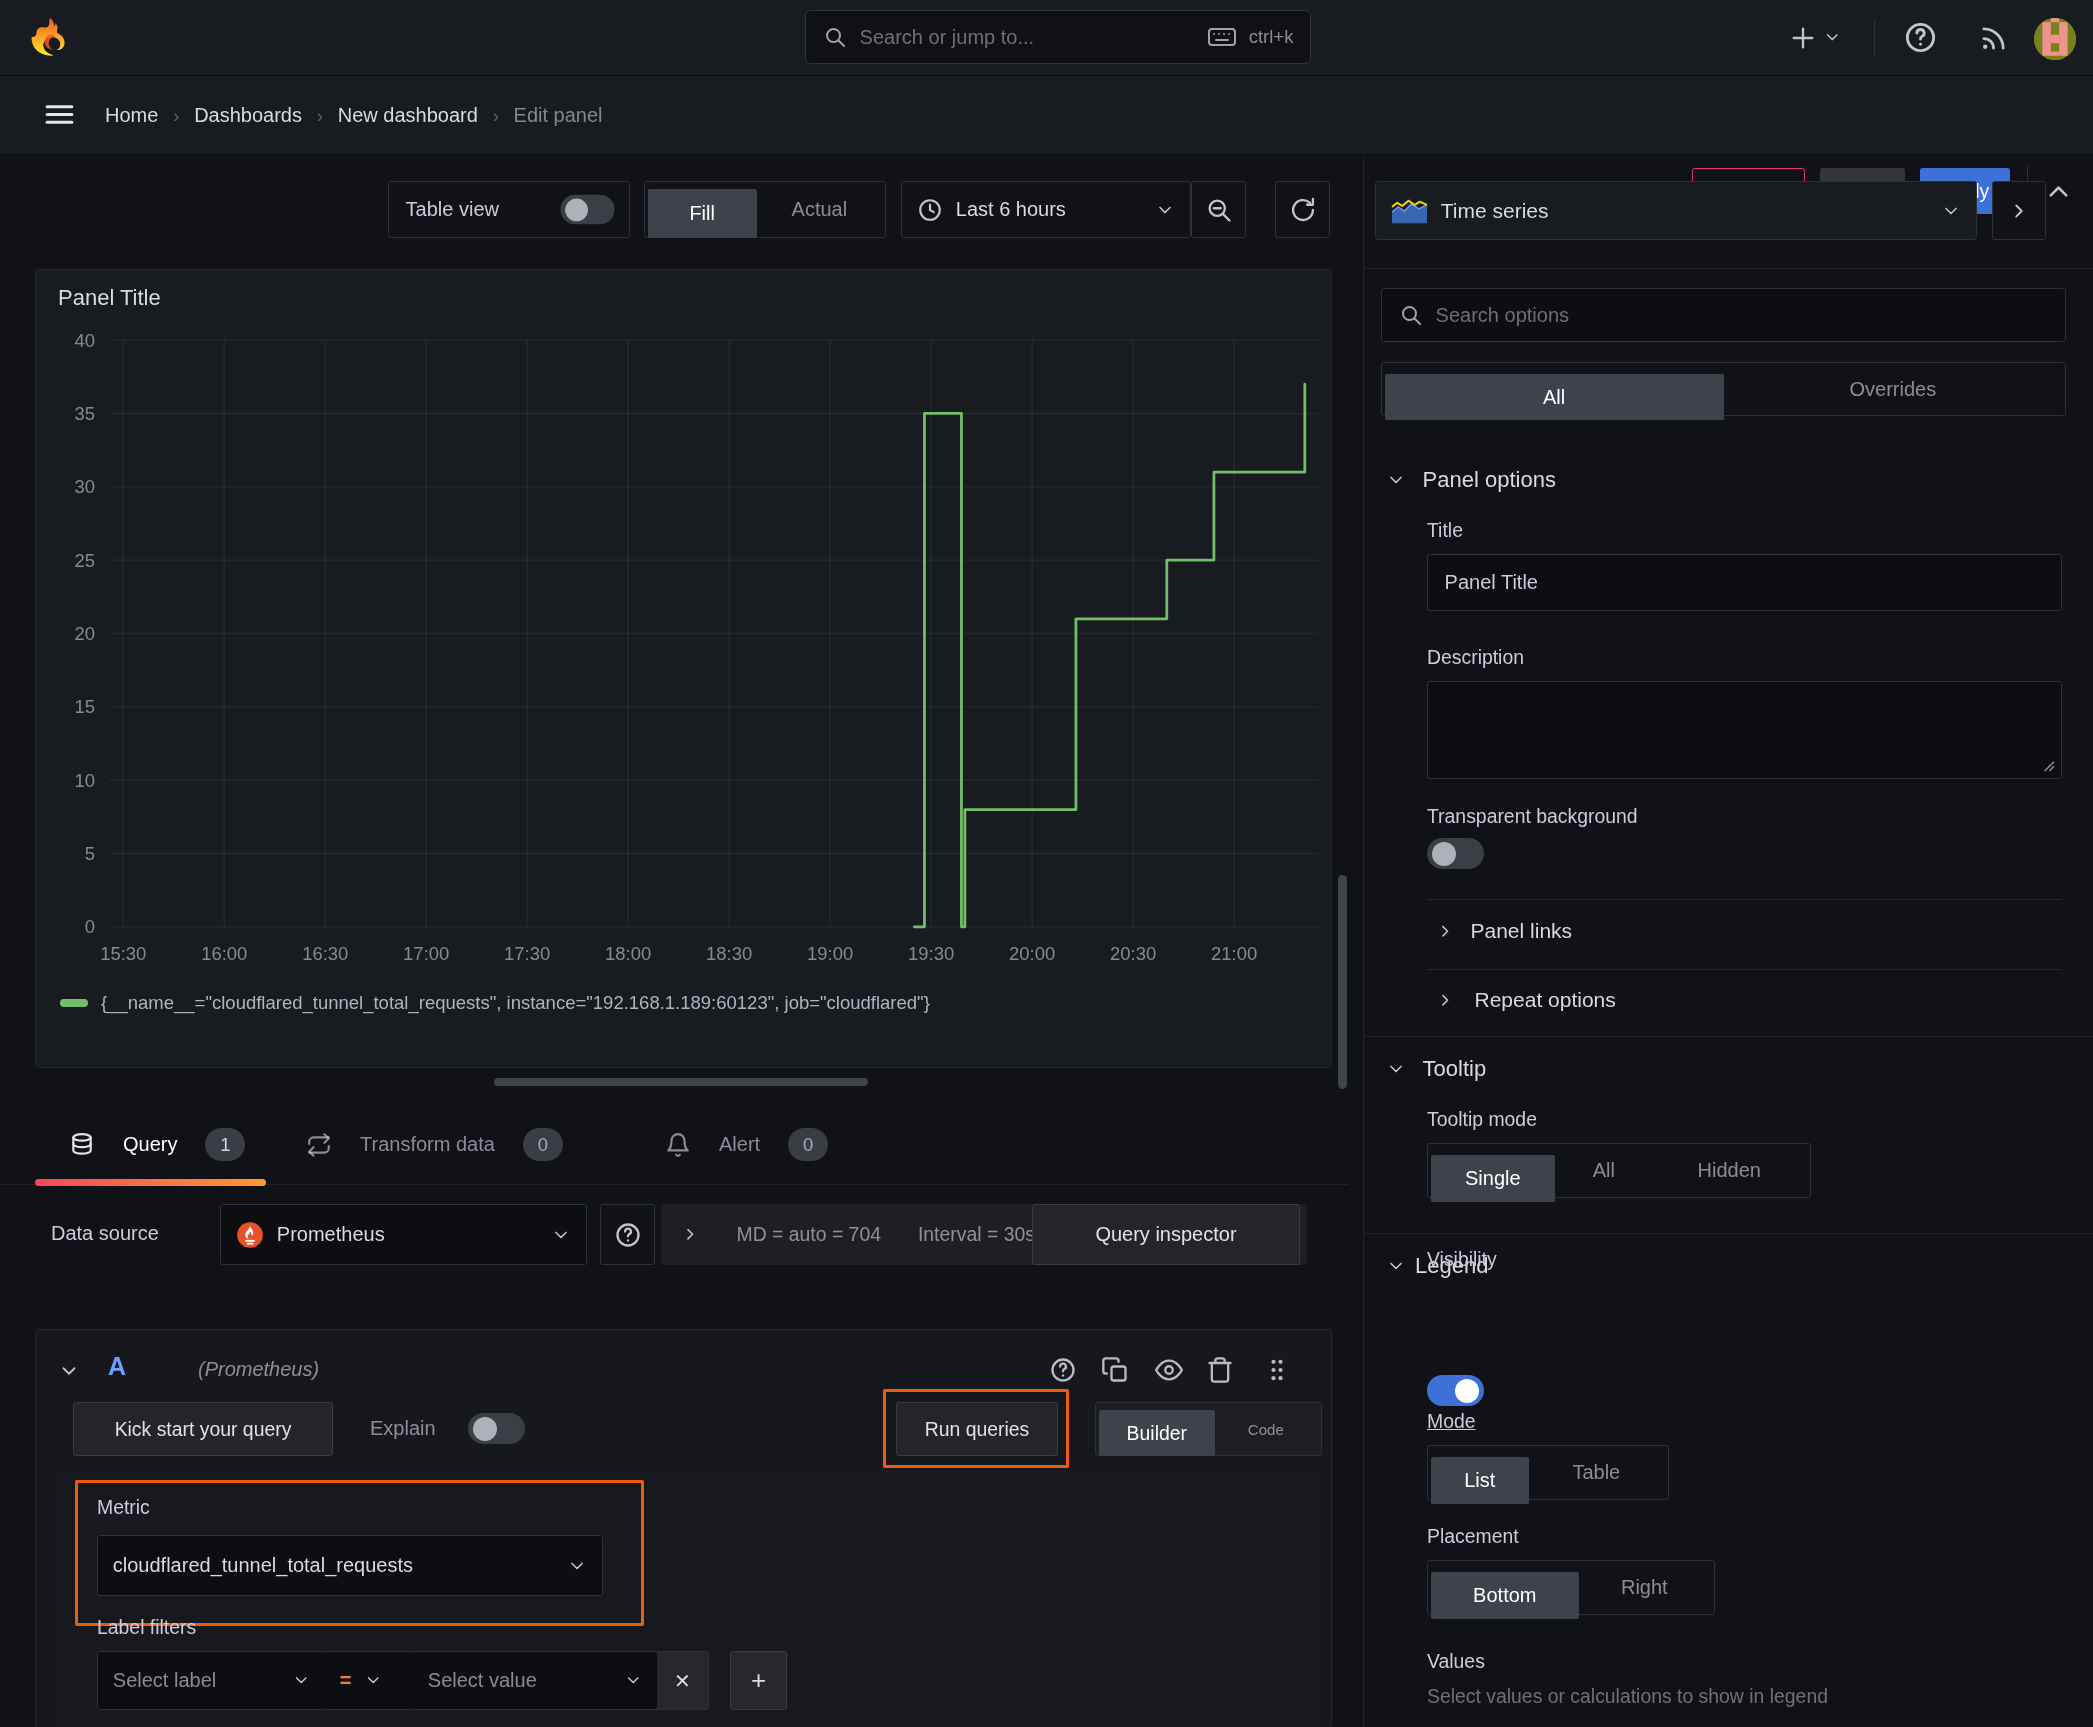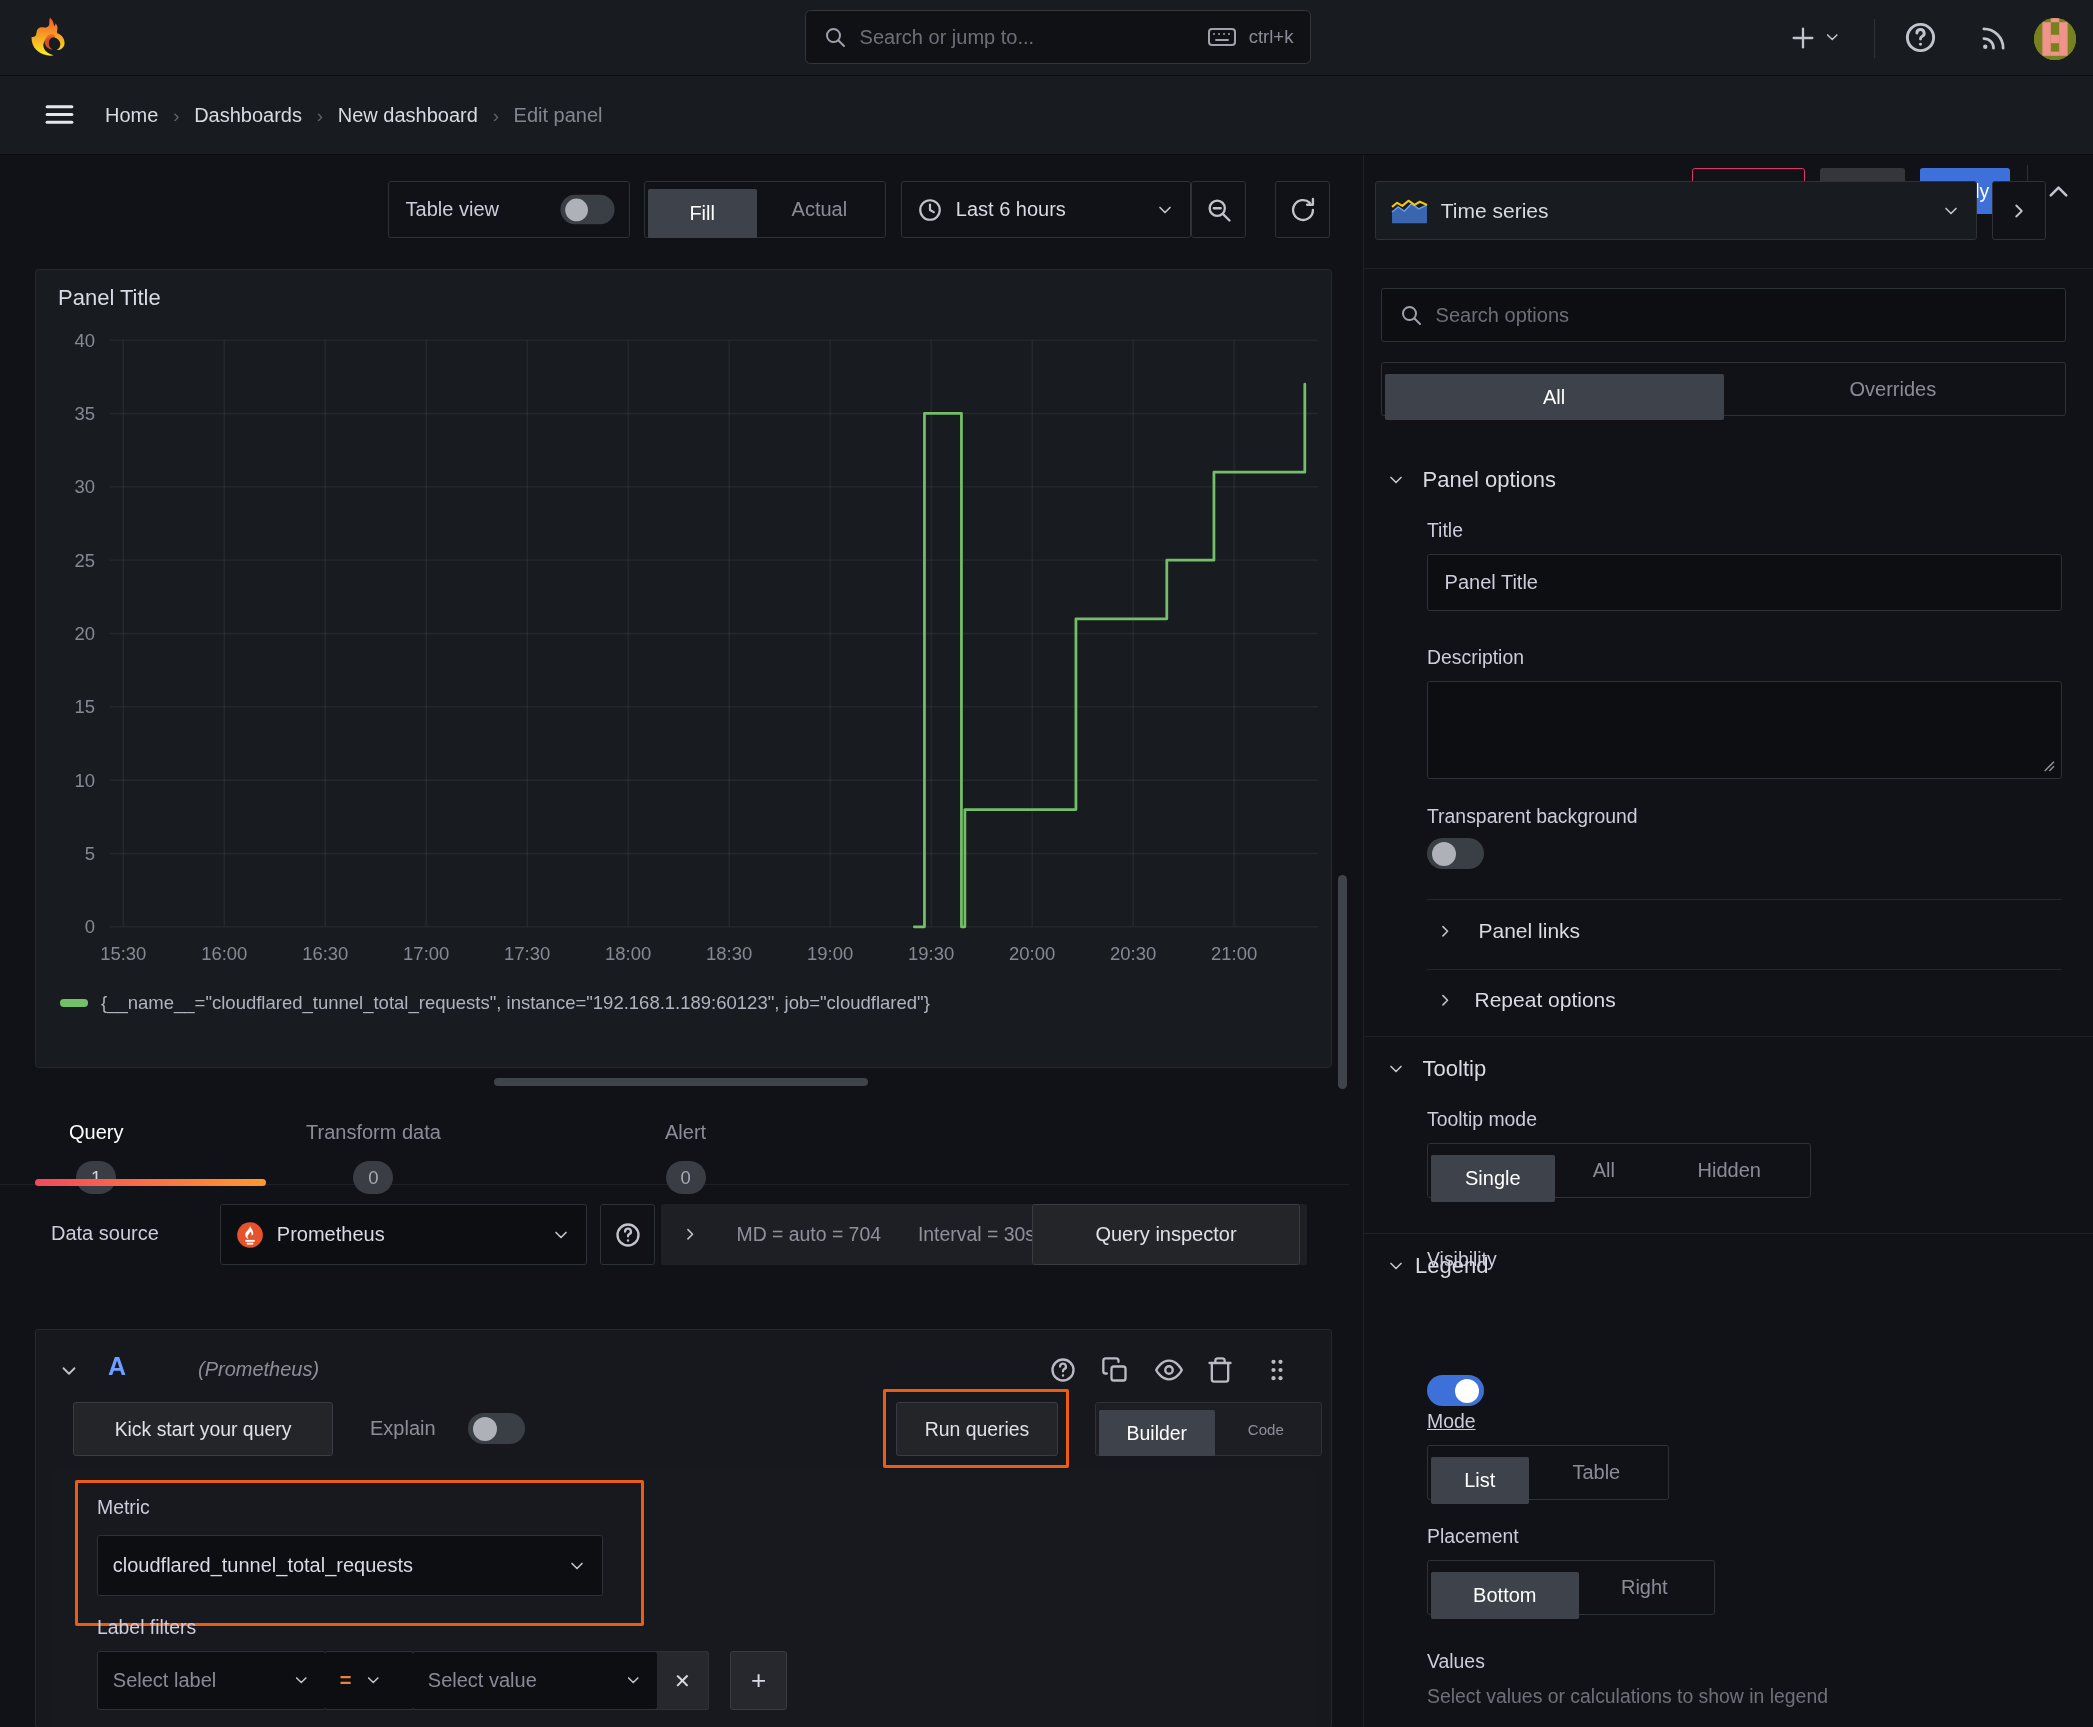--- a/index.html
+++ b/index.html
@@ -51,22 +51,22 @@
     border:0.9px solid #25282e; border-radius:3.7px; }
   .panel-title { position:absolute; left:22px; top:14.8px; font-size:22px; color:#d9dae3; }
   svg text { font-family:"Liberation Sans", sans-serif; }
   .legend-row { position:absolute; left:24px; top:722px; display:flex; align-items:center;
     gap:13px; font-size:18.5px; color:rgba(204,204,220,0.85); cursor:pointer; }
   .legend-swatch { width:28px; height:7.4px; border-radius:3.7px; }
   .dragpill { left:494px; top:1078px; width:374px; height:8.3px; border-radius:4.6px; background:#3f434a; }
   .vscroll { left:1338px; top:875px; width:9.2px; height:214px; border-radius:4.6px; background:#3f434a; }
   
   .tabsbar { left:0; top:1104px; width:1349px; height:81px; border-bottom:0.9px solid #1f2126; }
-  .tab { position:absolute; top:0; height:81px; display:flex; align-items:center; gap:17px;
-    font-size:20px; cursor:pointer;flex-direction:column; }
+  .tab { position:absolute; top:0; height:81px; display:flex; align-items:center; gap:28px;
+    font-size:20px; cursor:pointer; }
   .badge { background:#3a3d44; border-radius:922px; padding:5.5px 14.8px; font-size:18.5px;
     color:rgba(204,204,220,0.75); }
   .tab-underline { position:absolute; left:35px; top:75px; width:231px; height:6.5px;
     border-radius:3.7px; background:linear-gradient(90deg,#f2495c,#ff9830); }
   
   .drop { background:#0d0e12; border:0.9px solid #2c3235; border-radius:2.8px;
     display:flex; align-items:center; padding:0 14.8px; gap:13px; font-size:20px; }
   .drop .flex1 { flex:1; }
   .sideinput { background:#0d0e12; border:0.9px solid #2c3235; border-radius:2.8px;
     display:flex; align-items:center; padding:0 16.6px; gap:13px; }
@@ -482,21 +482,21 @@
       <line x1="4" y1="14" x2="14" y2="4" stroke="#8e8f98" stroke-width="1.6"></line>
       <line x1="9" y1="14" x2="14" y2="9" stroke="#8e8f98" stroke-width="1.6"></line>
     </svg>
   </div>
   <div class="abs lbl" style="left:1427px; top:805px;">Transparent background</div>
   <div class="abs tgl" style="left:1427px; top:838px;">
     <div class="knob"></div>
   </div>
 
   <div class="abs divline" style="left:1427px; top:899px; width:635px;"></div>
-  <div class="abs row" style="left:1436px; top:919px; gap:24px;">
+  <div class="abs row" style="left:1436px; top:919px; gap:16px;">
     <svg class="ic" width="18.5" height="18.5" viewBox="0 0 24 24" style="color:#c2c3cd;">
       <polyline points="9,6 15,12 9,18"></polyline>
     </svg>
     <span style="font-size:21px; color:#d9dae3;">Panel links</span>
   </div>
   <div class="abs divline" style="left:1427px; top:969px; width:635px;"></div>
   <div class="abs row" style="left:1436px; top:988px; gap:20px;">
     <svg class="ic" width="18.5" height="18.5" viewBox="0 0 24 24" style="color:#c2c3cd;">
       <polyline points="9,6 15,12 9,18"></polyline>
     </svg>

